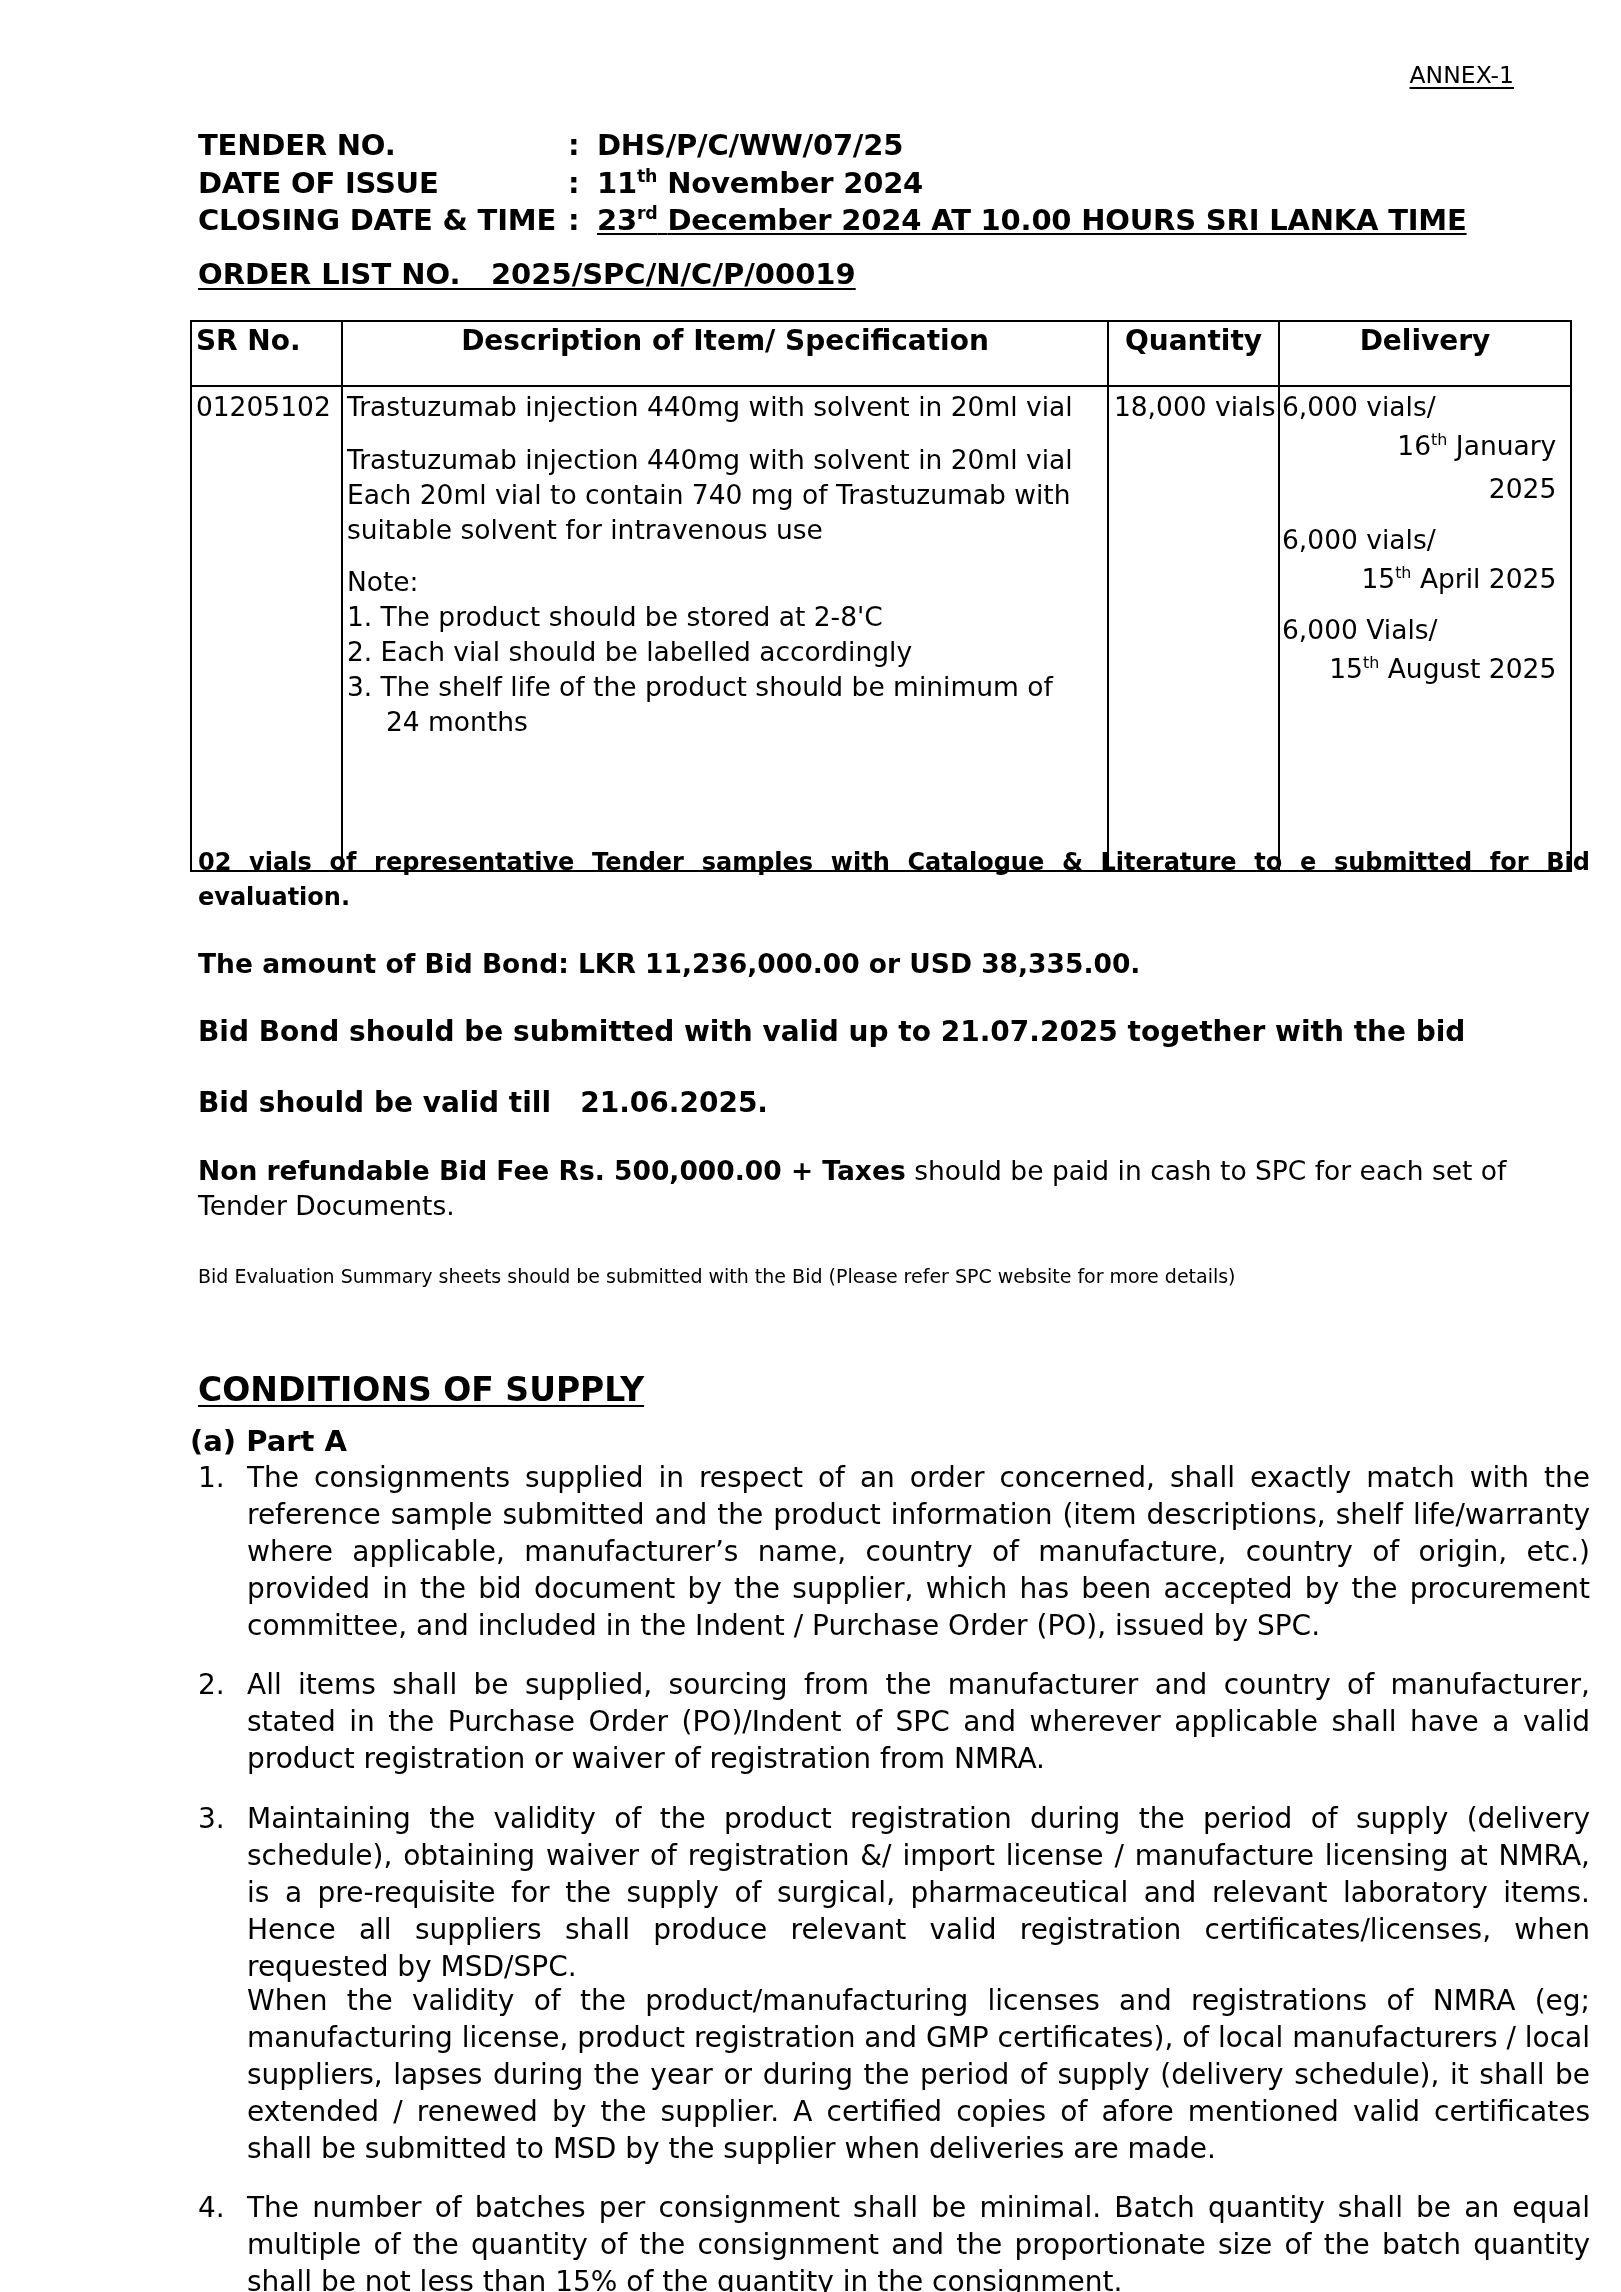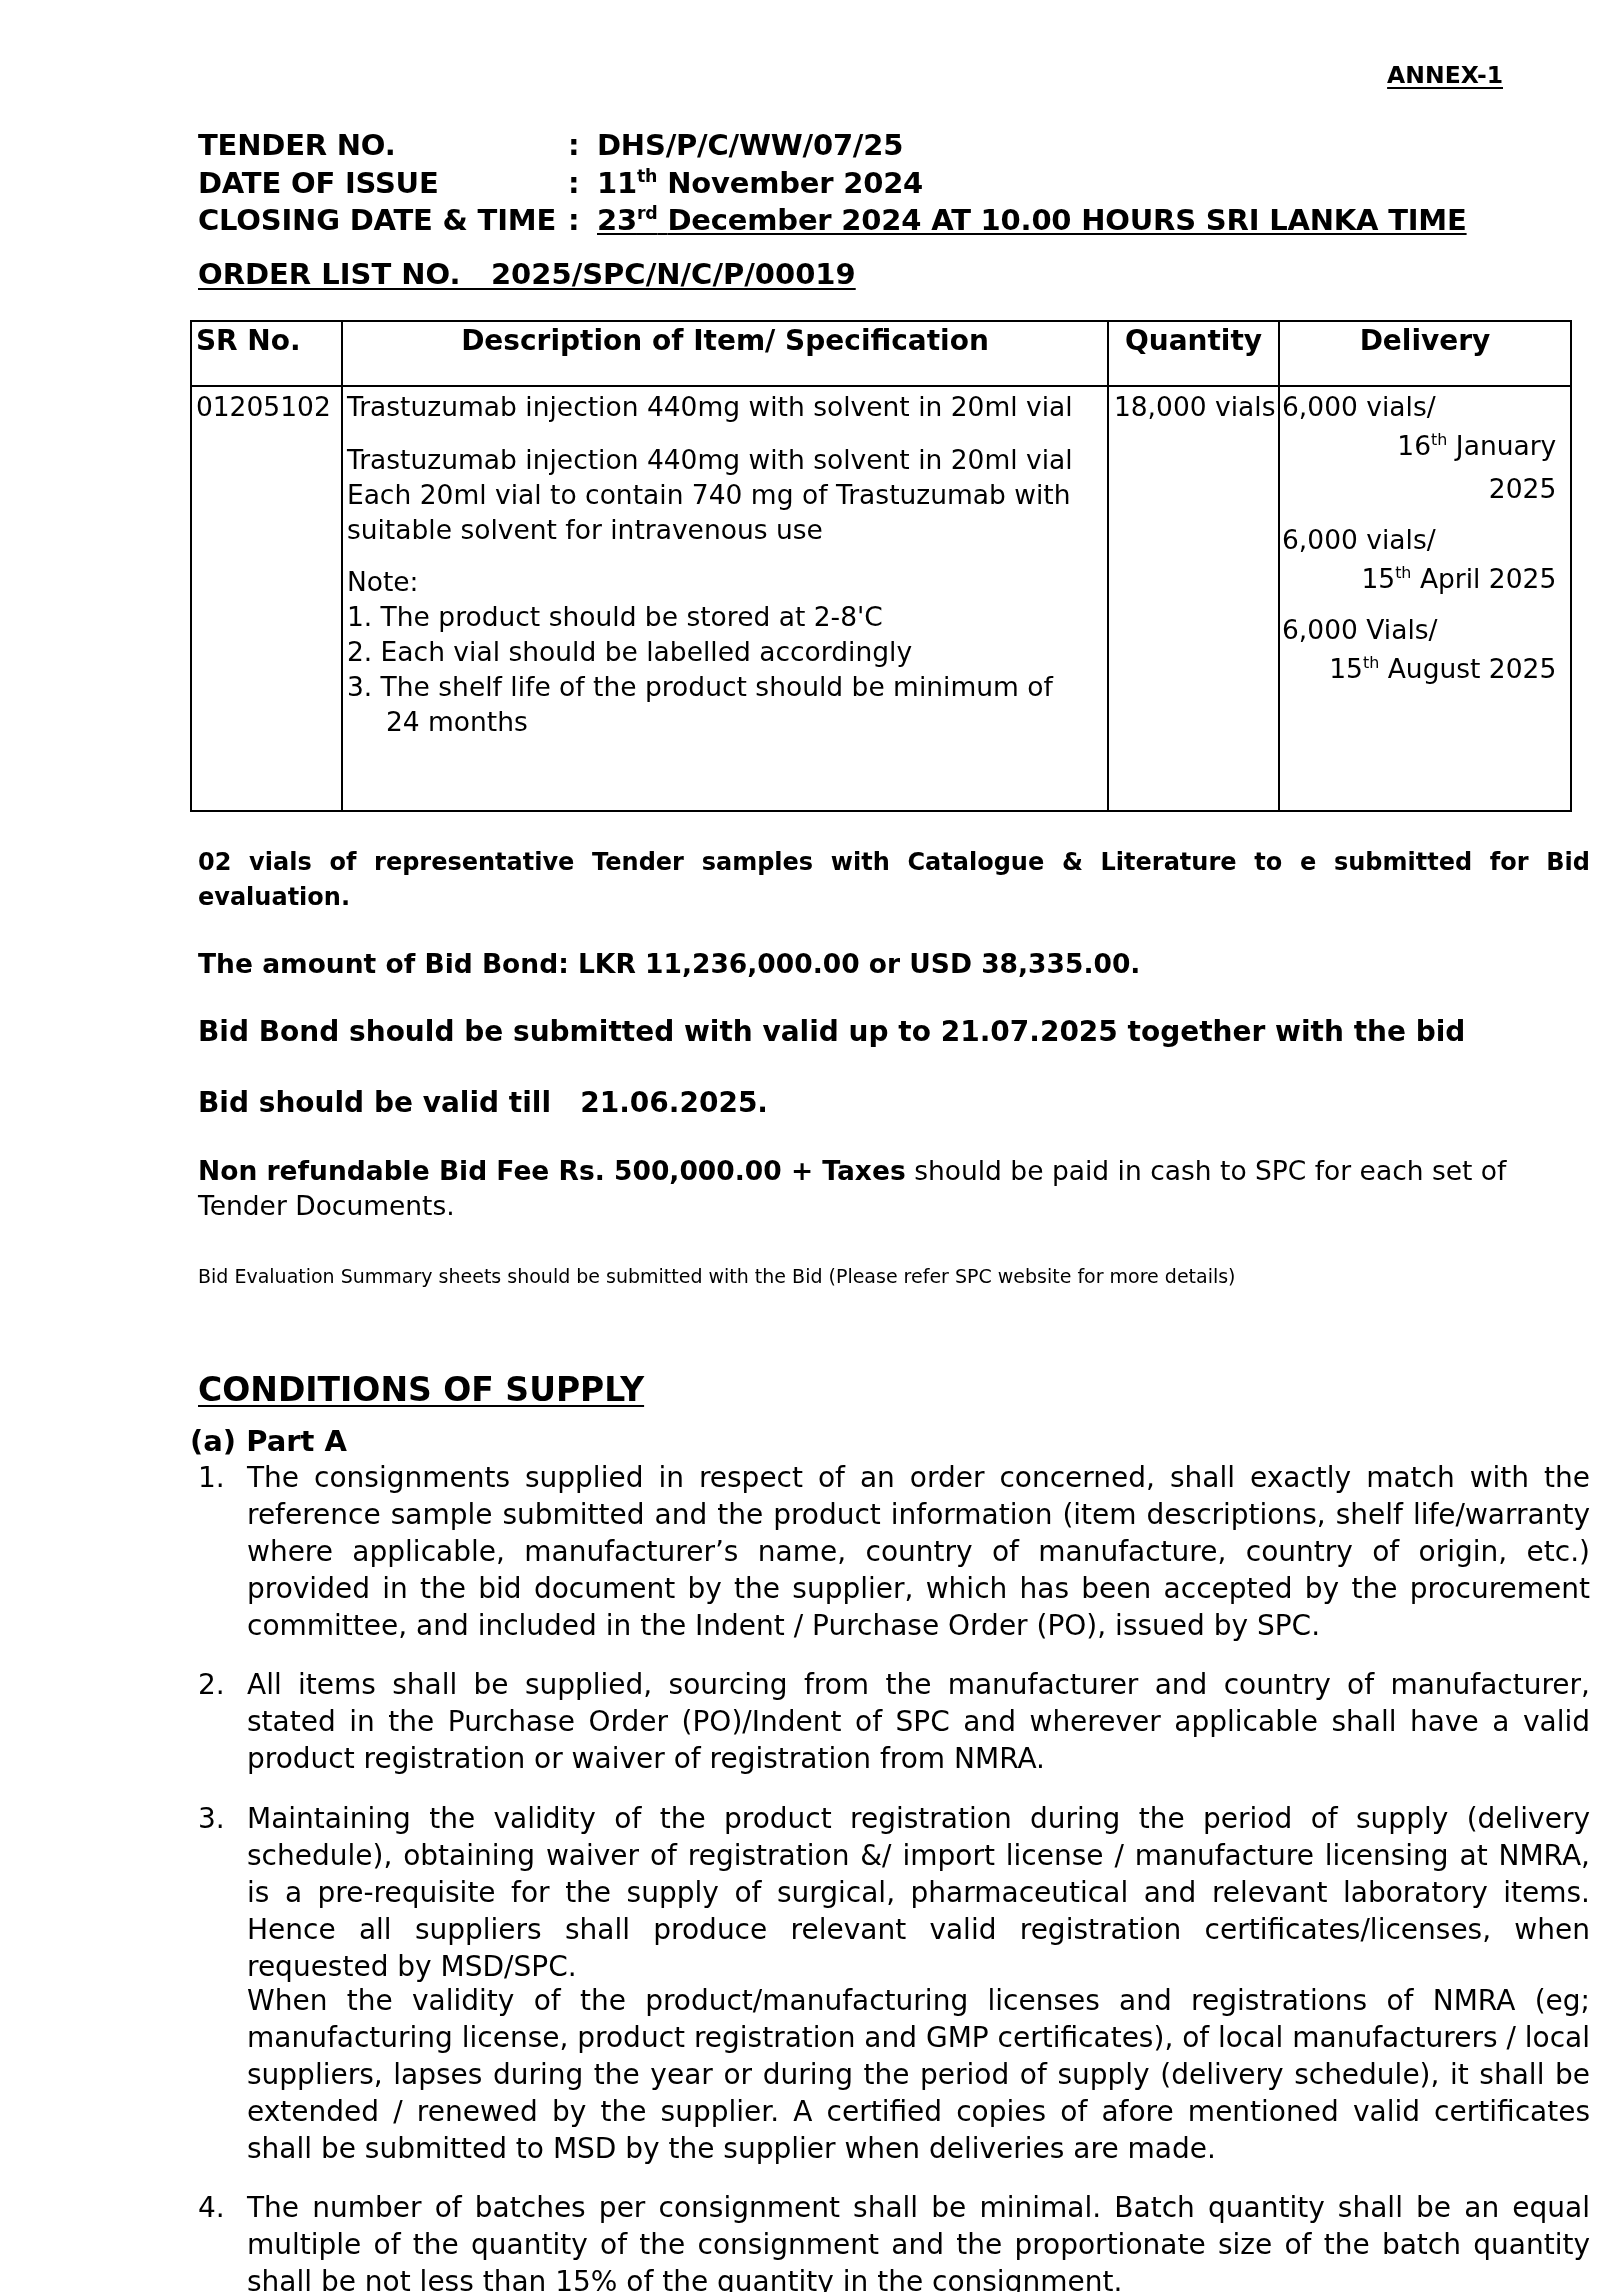--- a/index.html
+++ b/index.html
@@ -3,33 +3,33 @@
 <meta charset="utf-8">
 <style>
   html, body { margin: 0; padding: 0; background: #ffffff; }
   body { width: 1621px; height: 2293px; position: relative; overflow: hidden; color: #000; font-family: "DejaVu Sans", sans-serif; }
   .abs { position: absolute; }
   .bold { font-weight: bold; }
   .u { text-decoration: underline; text-underline-offset: 2.9px; text-decoration-thickness: 2px; }
   sup { font-size: 0.6em; line-height: 0; vertical-align: super; }
 
   
-  #annex { right: 118px; top: 61px; font-size: 23.5px; font-weight: bold; text-decoration: underline; text-decoration-thickness: 2px; text-underline-offset: 3.9px; text-align: right; }
+  #annex { right: 107px; top: 61px; font-size: 23.5px; font-weight: normal; text-decoration: underline; text-decoration-thickness: 2px; text-underline-offset: 3.9px; text-align: right; }
 
   
   .meta-row { left: 198px; font-size: 29px; font-weight: bold; white-space: nowrap; letter-spacing: -0.2px; }
   .meta-row .lbl { display: inline-block; width: 370px; }
   .meta-row .colon { display: inline-block; width: 29px; }
   #row-tender { top: 128px; }
   #row-issue { top: 166px; }
   #row-closing { top: 203px; }
   #order-list { left: 198px; top: 257px; font-size: 29px; font-weight: bold; text-decoration: underline; text-decoration-thickness: 2px; text-underline-offset: 3.9px; white-space: pre; }
 
   
-  #item-table { position: absolute; left: 190px; top: 320px; width: 1380px; height: 492px; border-collapse: collapse; font-family: "DejaVu Sans", sans-serif; table-layout: fixed; }
+  #item-table { position: absolute; left: 190px; top: 320px; width: 1380px; height: 552px; border-collapse: collapse; font-family: "DejaVu Sans", sans-serif; table-layout: fixed; }
   #item-table th, #item-table td { border: 2.9px solid #000; vertical-align: top; padding: 0; }
   #item-table th { height: 61px; font-size: 28px; font-weight: bold; text-align: center; padding-top: 2px; }
   #item-table th.sr { text-align: left; padding-left: 3.9px; }
   #item-table td { font-size: 26.5px; line-height: 35px; border-radius: 24px; }
   .col-sr { width: 151px; }
   .col-desc { width: 766px; }
   .col-qty { width: 171px; }
   .col-del { width: 292px; }
   .cell-sr { padding-left: 3.9px !important; padding-top: 2px !important; }
   .cell-desc { padding-left: 3.9px !important; padding-top: 2px !important; }

